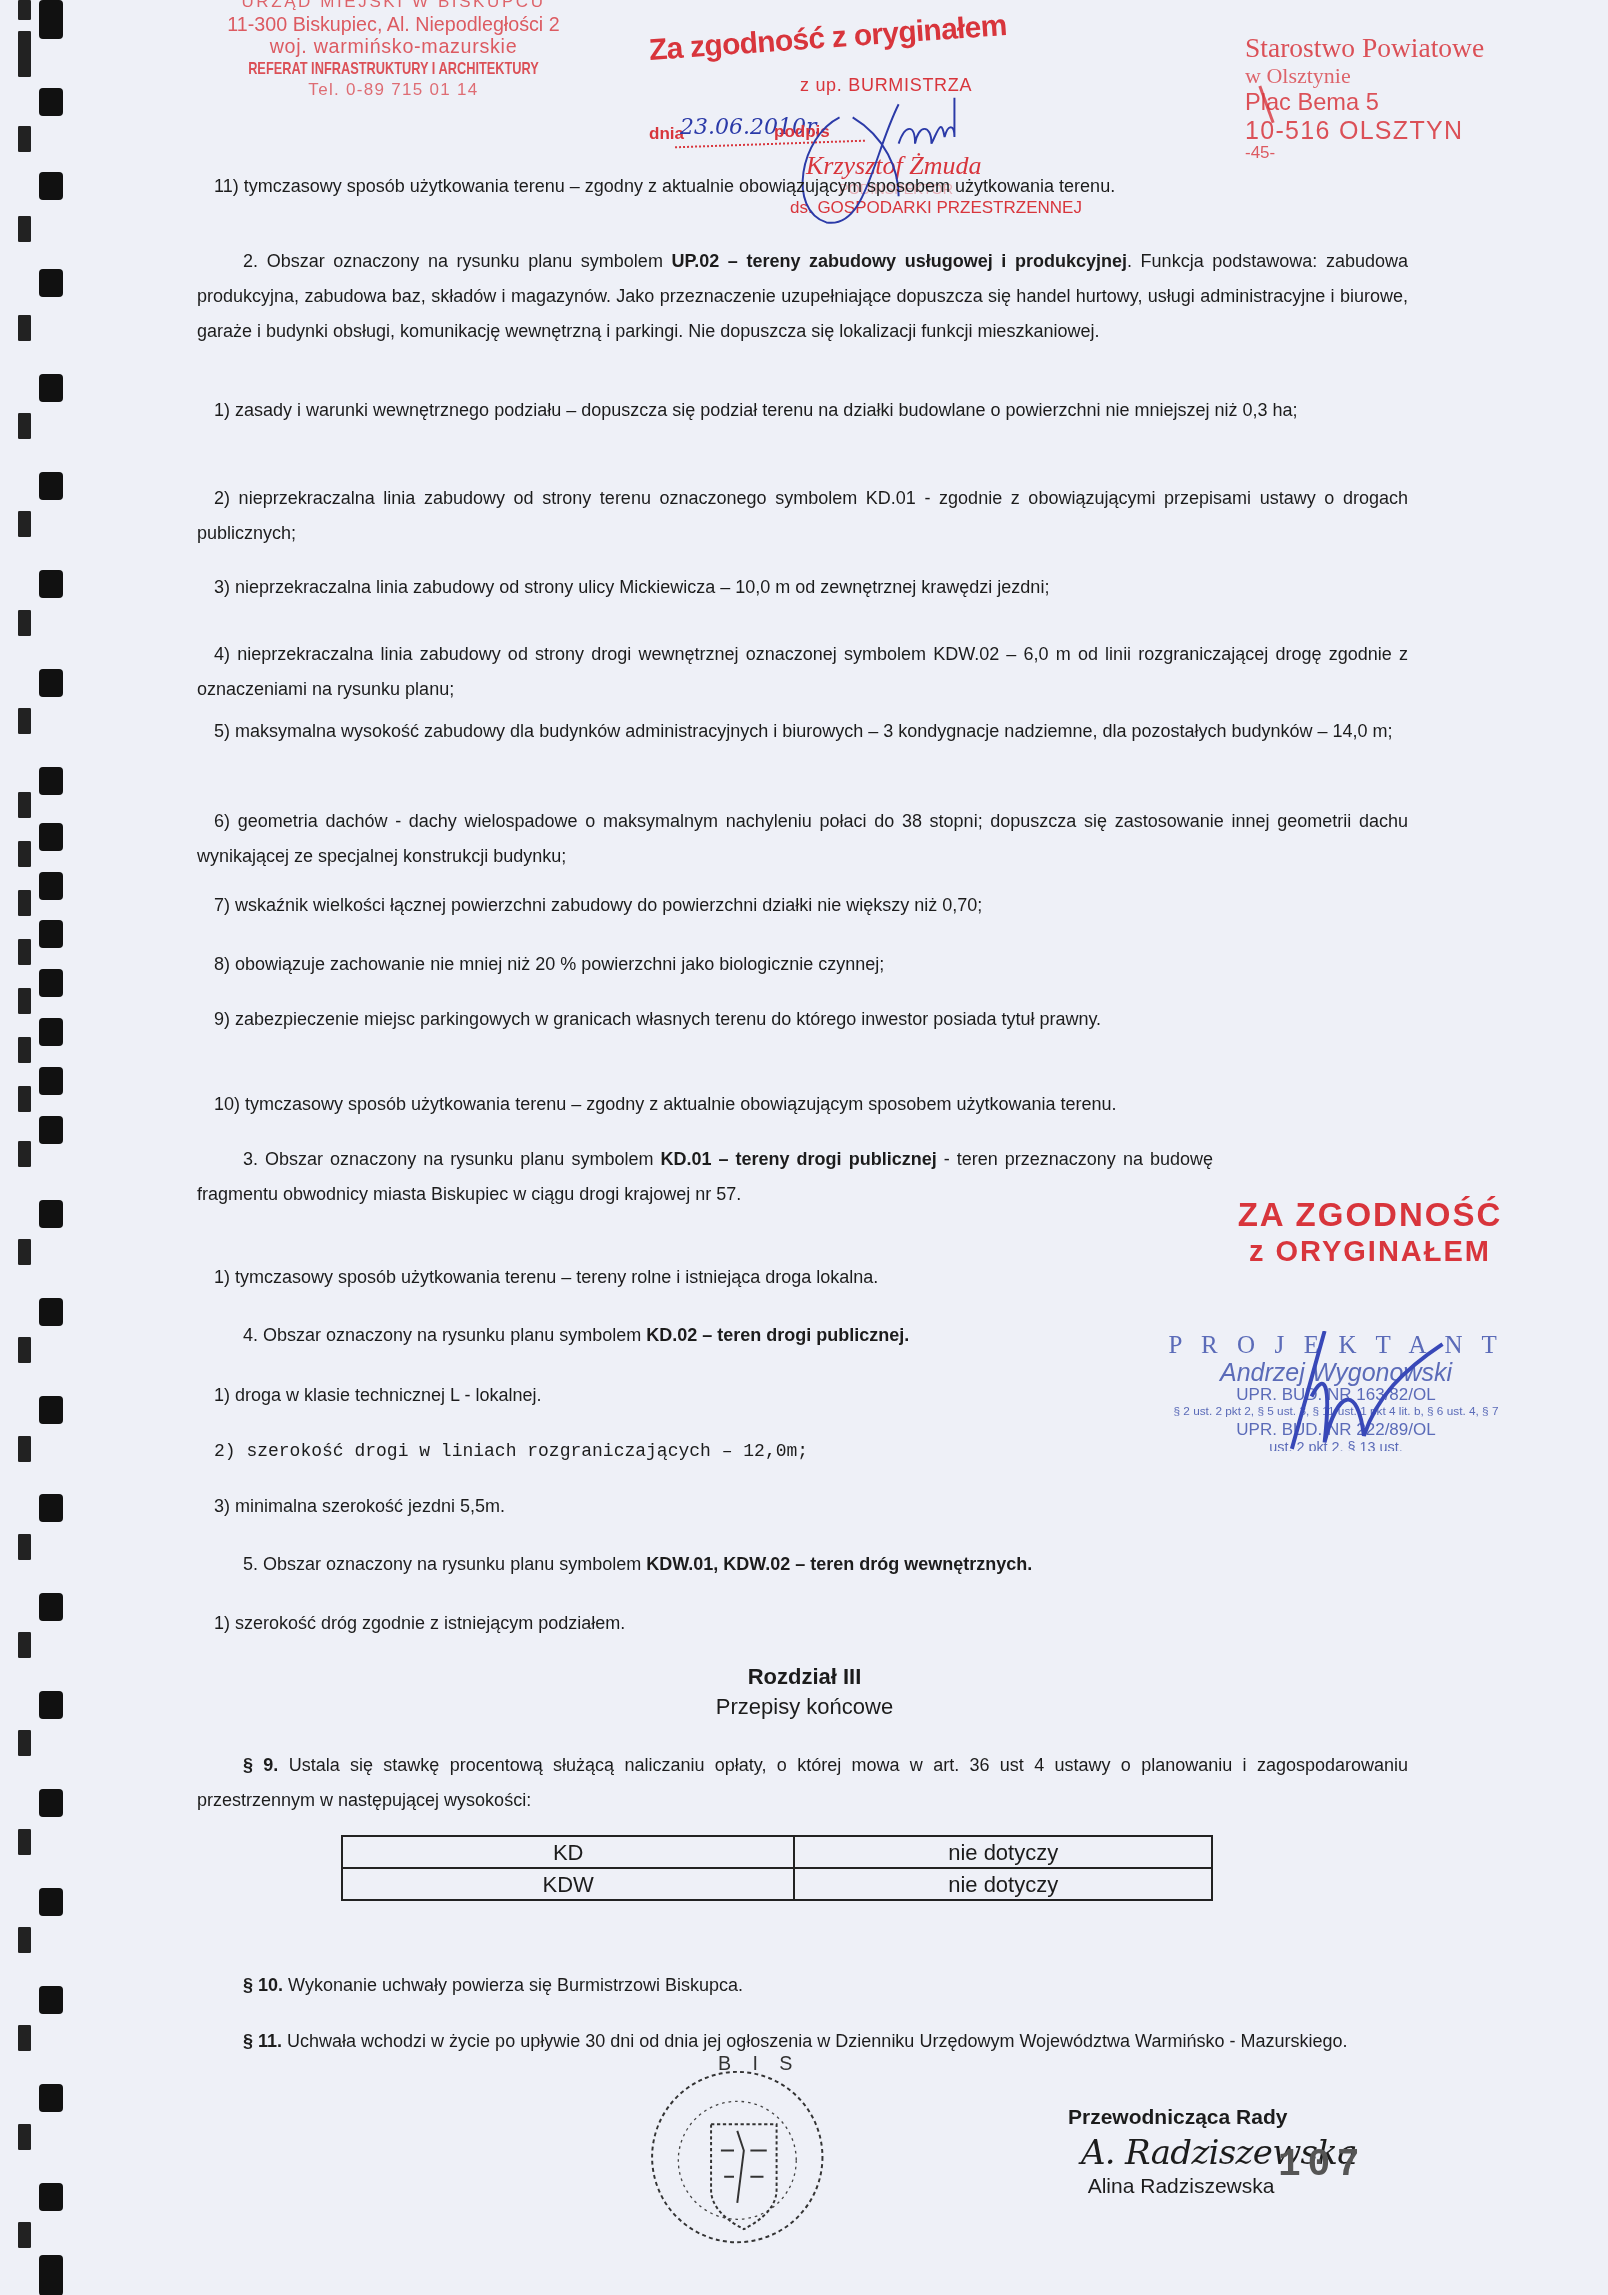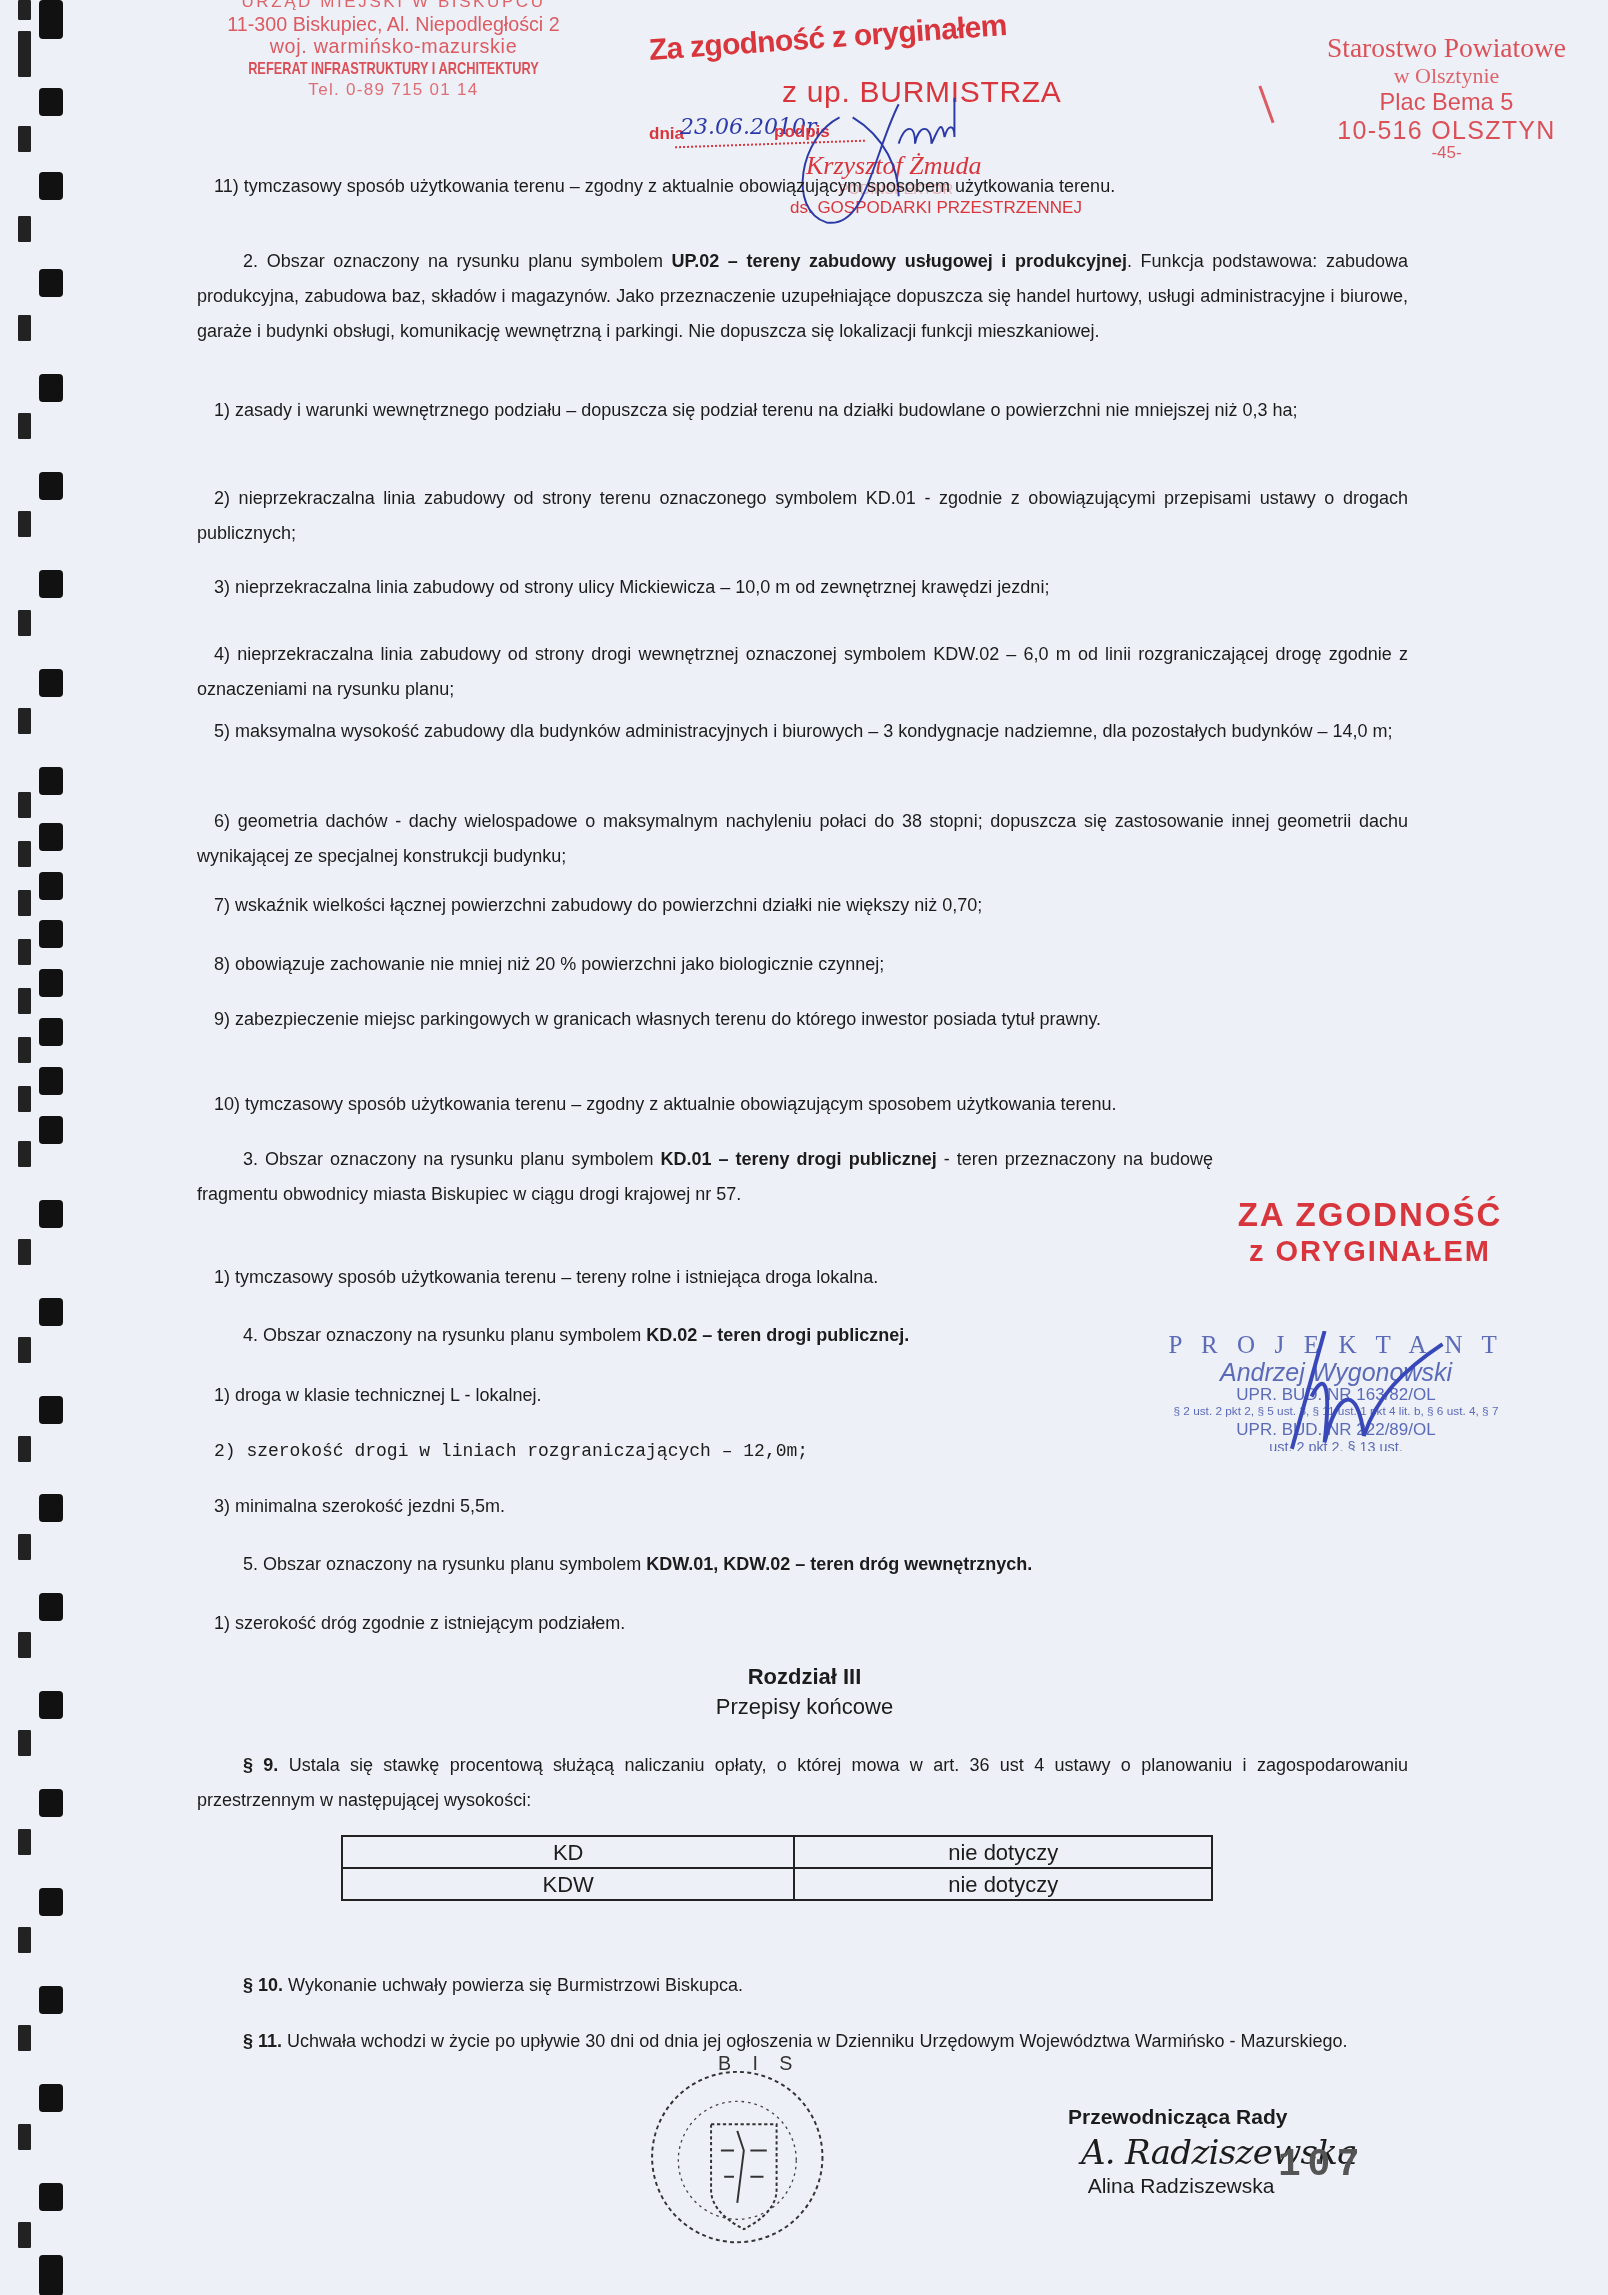--- a/index.html
+++ b/index.html
@@ -91,35 +91,35 @@
 <div class="abs red" style="left:197px;top:0px;width:393px;text-align:center;font-family:'Liberation Sans',sans-serif;line-height:22px;">
   <div style="font-size:17px;margin-top:-9.2px;opacity:.75;letter-spacing:2.6px;">URZĄD MIEJSKI W BISKUPCU</div>
   <div style="font-size:19.7px;opacity:.8;">11-300 Biskupiec, Al. Niepodległości 2</div>
   <div style="font-size:19.7px;opacity:.8;letter-spacing:0.7px;">woj. warmińsko-mazurskie</div>
   <div style="font-size:16.4px;font-weight:bold;transform:scaleX(.78);opacity:.85;">REFERAT INFRASTRUKTURY I ARCHITEKTURY</div>
   <div style="font-size:17px;opacity:.7;letter-spacing:1.3px;">Tel. 0-89 715 01 14</div>
 </div>
 
 <div class="abs" style="left:649px;top:26px;width:537px;height:197px;">
   <div class="abs red" style="left:0;top:6.6px;font-size:30px;font-weight:bold;transform:rotate(-4deg);transform-origin:left;letter-spacing:-0.7px;">Za zgodność z oryginałem</div>
-  <div class="abs red" style="left:133px;top:49px;font-size:30px;letter-spacing:0.7px;text-align:right;">z up. BURMISTRZA</div>
+  <div class="abs red" style="left:151px;top:49px;font-size:18px;letter-spacing:0.7px;text-align:right;">z up. BURMISTRZA</div>
   <div class="abs red" style="left:0;top:98px;font-size:17px;font-weight:bold;">dnia</div>
   <div class="abs" style="left:31px;top:88px;font-size:22px;font-style:italic;color:#2b3aa8;font-family:'DejaVu Serif',serif;">23.06.2010r.</div>
   <div class="abs red" style="left:125px;top:96px;font-size:17px;font-weight:bold;">podpis</div>
   <div class="abs" style="left:26px;top:117px;width:190px;border-top:2.6px dotted #d8353c;transform:rotate(-2deg);"></div>
   <div class="abs red" style="left:157px;top:125px;font-size:26px;font-style:italic;font-family:'Liberation Serif',serif;">Krzysztof Żmuda</div>
   <div class="abs red" style="left:190px;top:155px;font-size:14.4px;opacity:.35;">PODINSPEKTOR</div>
   <div class="abs red" style="left:141px;top:172px;font-size:17px;">ds. GOSPODARKI PRZESTRZENNEJ</div>
 
   <svg class="abs" style="left:138px;top:52px;" width="197" height="151" viewBox="0 0 300 230">
     <path d="M80,60 C20,90 0,200 60,220 C120,230 130,120 170,40 M100,60 C150,90 170,140 170,180 M170,100 c10,-30 25,-30 25,0 c5,-30 25,-30 25,0 c10,-20 15,-40 20,-10 c5,-20 15,-20 15,0 l0,-60" fill="none" stroke="#2b3aa8" stroke-width="3"></path>
   </svg>
 </div>
 
-<div class="abs red" style="left:1289px;top:33px;width:315px;text-align:center;">
+<div class="abs red" style="left:1245px;top:33px;width:315px;">
   <div style="font-family:'Liberation Serif',serif;font-size:27.5px;line-height:30px;opacity:.85;">Starostwo Powiatowe</div>
   <div style="font-family:'Liberation Serif',serif;font-size:22px;line-height:26px;opacity:.75;">w Olsztynie</div>
   <div style="font-size:23.6px;line-height:27.5px;opacity:.85;">Plac Bema 5</div>
   <div style="font-size:25px;line-height:27.5px;letter-spacing:1.3px;opacity:.85;">10-516 OLSZTYN</div>
   <div style="font-size:17px;line-height:18.4px;opacity:.8;">-45-</div>
 </div>
 <div class="abs" style="left:1265px;top:85px;width:2.6px;height:39px;background:#d8353c;transform:rotate(-20deg);opacity:.8;"></div>
 
 <div class="body-text" style="top:169px;">
   <p class="ind">11) tymczasowy sposób użytkowania terenu – zgodny z aktualnie obowiązującym sposobem użytkowania terenu.</p>

